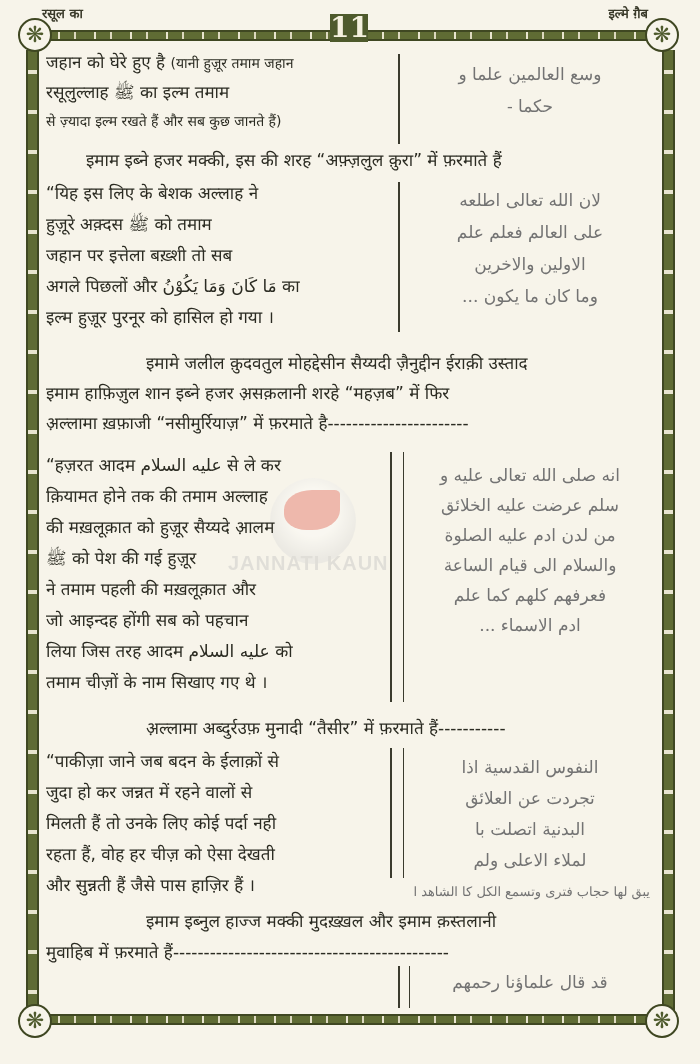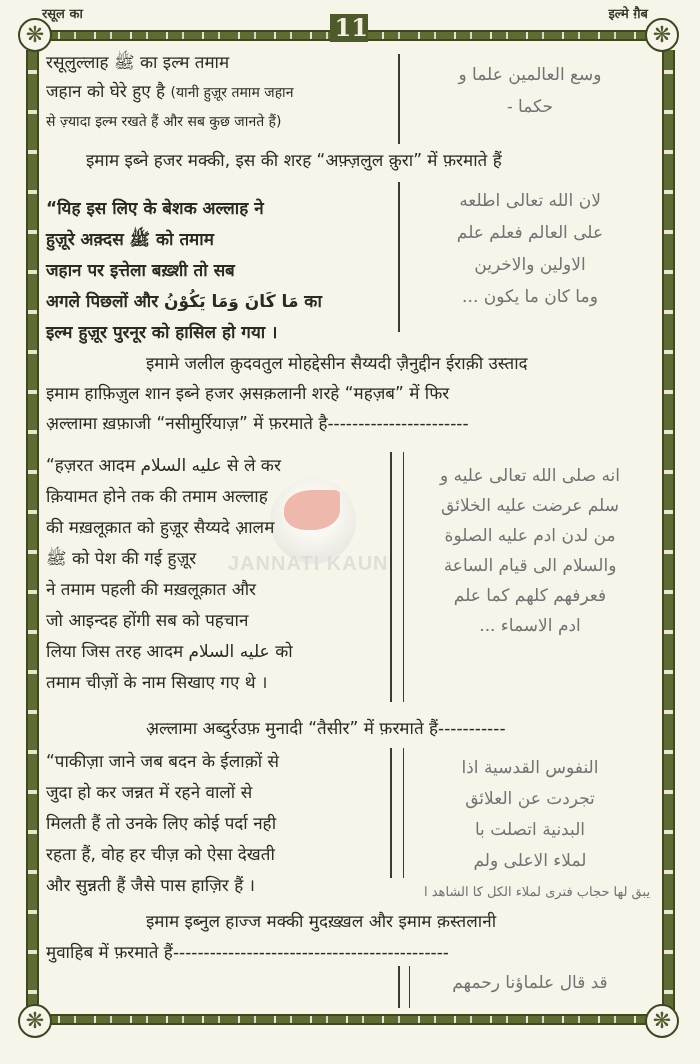--- a/index.html
+++ b/index.html
@@ -5,21 +5,21 @@
   * { box-sizing: border-box; margin: 0; padding: 0; }
   html, body { width: 700px; height: 1064px; background: #f6f3e8; overflow: hidden; }
   body { position: relative; font-family: "DejaVu Sans", sans-serif; color: #2a2a22; }
 
   .page { position: absolute; left: 0; top: 0; width: 700px; height: 1064px; background: #f7f4ea; }
 
   
   .run-head { position: absolute; top: 4px; font-size: 13px; color: #3a3a2a; font-weight: bold; }
   .run-head.left { left: 42px; text-align: right; }
   .run-head.right { right: 52px; }
-  .page-num { position: absolute; left: 330px; top: 14px; width: 38px; height: 28px; background: #4e5a2c; color: #f4f0de; font-family: "DejaVu Serif", serif; font-weight: bold; font-size: 24px; text-align: right; line-height: 28px; z-index: 3; }
+  .page-num { position: absolute; left: 330px; top: 14px; width: 38px; height: 28px; background: #4e5a2c; color: #f4f0de; font-family: "DejaVu Serif", serif; font-weight: bold; font-size: 28px; text-align: right; line-height: 28px; z-index: 3; }
 
   
   .bar-h { position: absolute; height: 11px; background: #5f6b34;
     background-image: repeating-linear-gradient(90deg, #5f6b34 0 18px, #e8e4cf 18px 20px, #5f6b34 20px 34px, #dcd8bf 34px 36px);
     border-top: 2px solid #3f4722; border-bottom: 2px solid #3f4722; }
   .bar-v { position: absolute; width: 13px; background: #5f6b34;
     background-image: repeating-linear-gradient(180deg, #5f6b34 0 20px, #e8e4cf 20px 24px, #5f6b34 24px 40px);
     border-left: 2px solid #3f4722; border-right: 2px solid #3f4722; }
   .bar-top { left: 40px; top: 30px; width: 620px; }
   .bar-bottom { left: 40px; top: 1014px; width: 620px; }
@@ -68,32 +68,32 @@
   <div class="rosette ros-bl">❋</div>
   <div class="rosette ros-br">❋</div>
 
   <div class="watermark">
     <div class="wm-circle"></div>
     <div class="wm-bird"></div>
     <div class="wm-text">JANNATI KAUN</div>
   </div>
 
   <div class="block col-l hi" style="top:48px;">
+    <div><span>जहान को घेरे हुए है</span> <span class="small">(यानी हुज़ूर तमाम जहान</span></div>
     <div>रसूलुल्लाह ﷺ का इल्म तमाम</div>
-    <div><span>जहान को घेरे हुए है</span> <span class="small">(यानी हुज़ूर तमाम जहान</span></div>
     <div class="small">से ज़्यादा इल्म रखते हैं और सब कुछ जानते हैं)</div>
   </div>
   <div class="divider" style="left:398px; top:54px; height:90px;"></div>
   <div class="block col-r ar" style="top:58px; line-height:32px;">
     <div>وسع العالمين علما و</div>
     <div>حكما -</div>
   </div>
 
   <div class="block full hi indent" style="top:146px;">इमाम इब्ने हजर मक्की, इस की शरह “अफ़्ज़लुल क़ुरा” में फ़रमाते हैं</div>
-  <div class="block col-l hi" style="top:193px; line-height:31px;font-weight:bold;">
+  <div class="block col-l hi" style="top:178px; line-height:31px;">
     <div>“यिह इस लिए के बेशक अल्लाह ने</div>
     <div>हुज़ूरे अक़्दस ﷺ को तमाम</div>
     <div>जहान पर इत्तेला बख़्शी तो सब</div>
     <div>अगले पिछलों और مَا كَانَ وَمَا يَكُوْنُ का</div>
     <div>इल्म हुज़ूर पुरनूर को हासिल हो गया ।</div>
   </div>
   <div class="divider" style="left:398px; top:182px; height:150px;"></div>
   <div class="block col-r ar" style="top:184px; line-height:32px;">
     <div>لان الله تعالى اطلعه</div>
     <div>على العالم فعلم علم</div>
@@ -136,21 +136,21 @@
     <div>और सुन्नती हैं जैसे पास हाज़िर हैं ।</div>
   </div>
   <div class="divider" style="left:390px; top:748px; height:130px;"></div>
   <div class="divider thin" style="left:403px; top:748px; height:130px;"></div>
   <div class="block col-r ar" style="top:752px; line-height:31px;">
     <div>النفوس القدسية اذا</div>
     <div>تجردت عن العلائق</div>
     <div>البدنية اتصلت با</div>
     <div>لملاء الاعلى ولم</div>
   </div>
-  <div class="block ar" style="left:350px; top:884px; width:300px; font-size:13px; text-align:right;">يبق لها حجاب فترى لملاء الكل كا الشاهد ا</div>
+  <div class="block ar" style="left:350px; top:884px; width:300px; font-size:13px; text-align:right;">يبق لها حجاب فترى وتسمع الكل كا الشاهد ا</div>
 
   <div class="block full hi" style="top:906px; line-height:31px;">
     <div style="text-indent:100px;">इमाम इब्नुल हाज्ज मक्की मुदख़्ख़ल और इमाम क़स्तलानी</div>
     <div>मुवाहिब में फ़रमाते हैं---------------------------------------------</div>
   </div>
   <div class="divider" style="left:398px; top:966px; height:42px;"></div>
   <div class="divider thin" style="left:409px; top:966px; height:42px;"></div>
   <div class="block col-r ar" style="top:972px;">قد قال علماؤنا رحمهم</div>
 
 </div>

